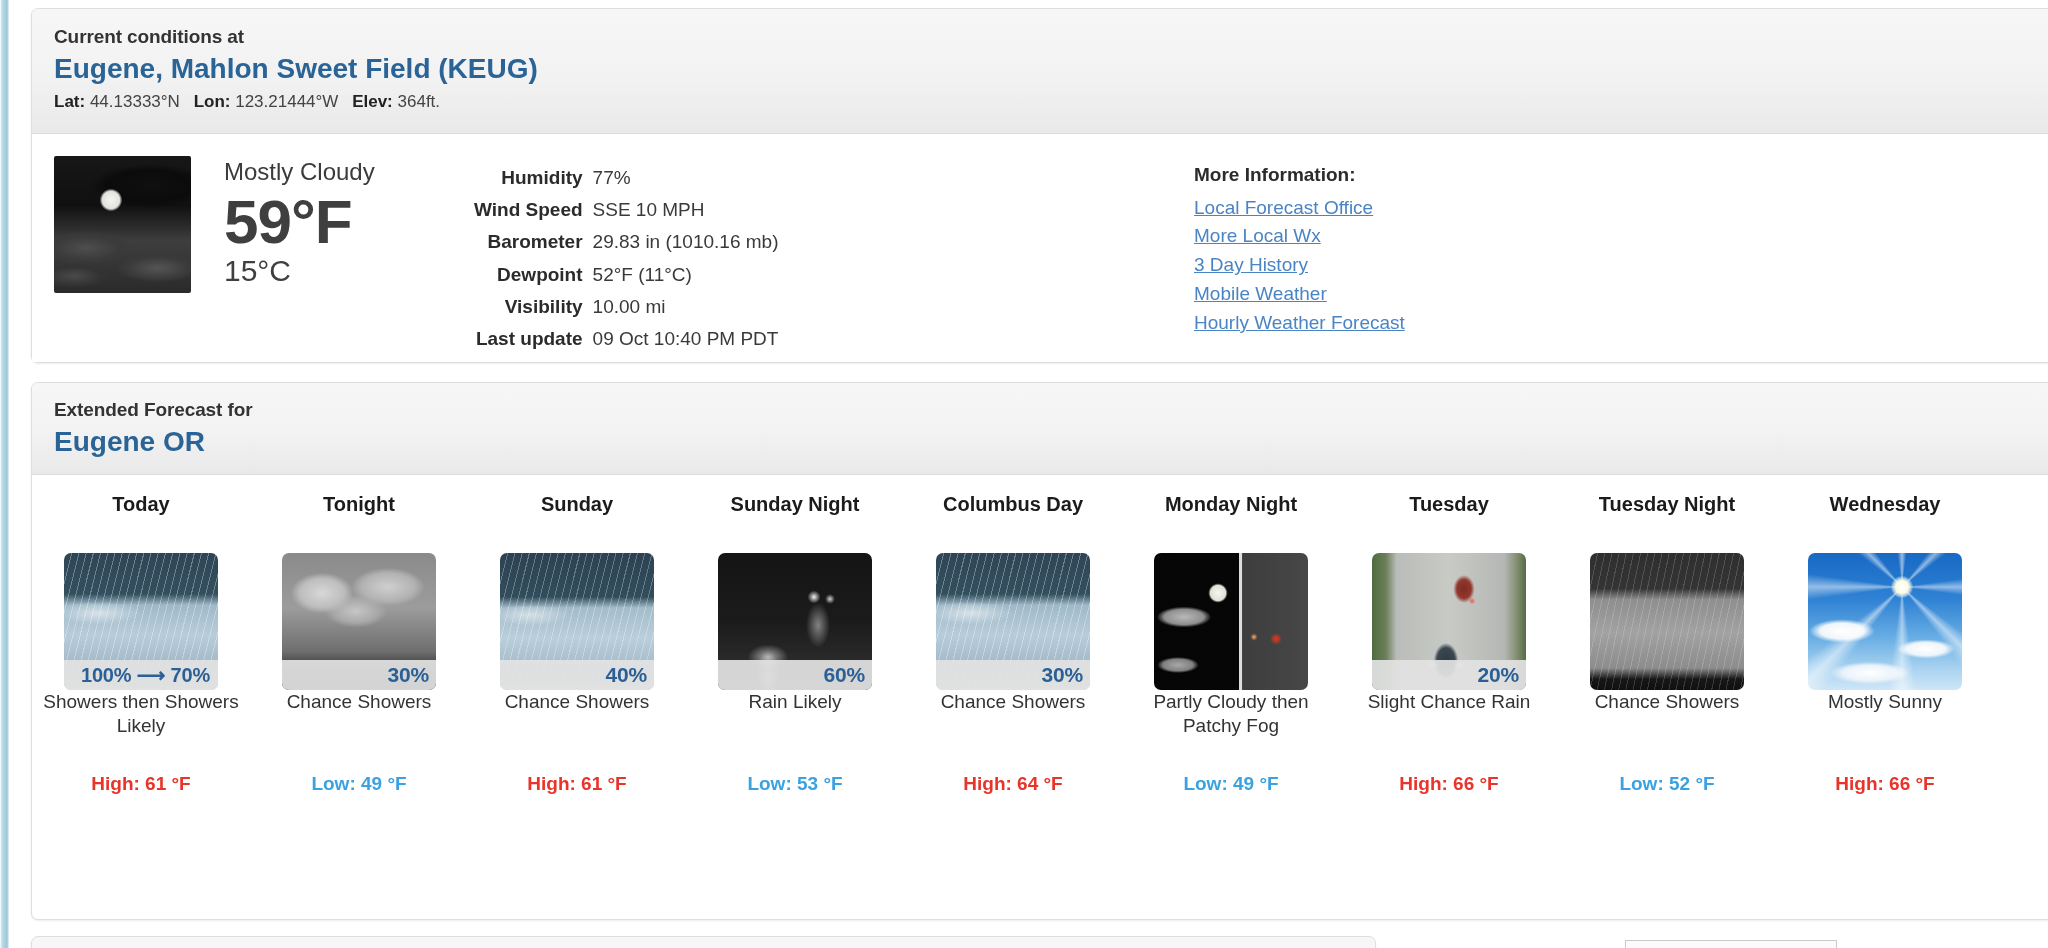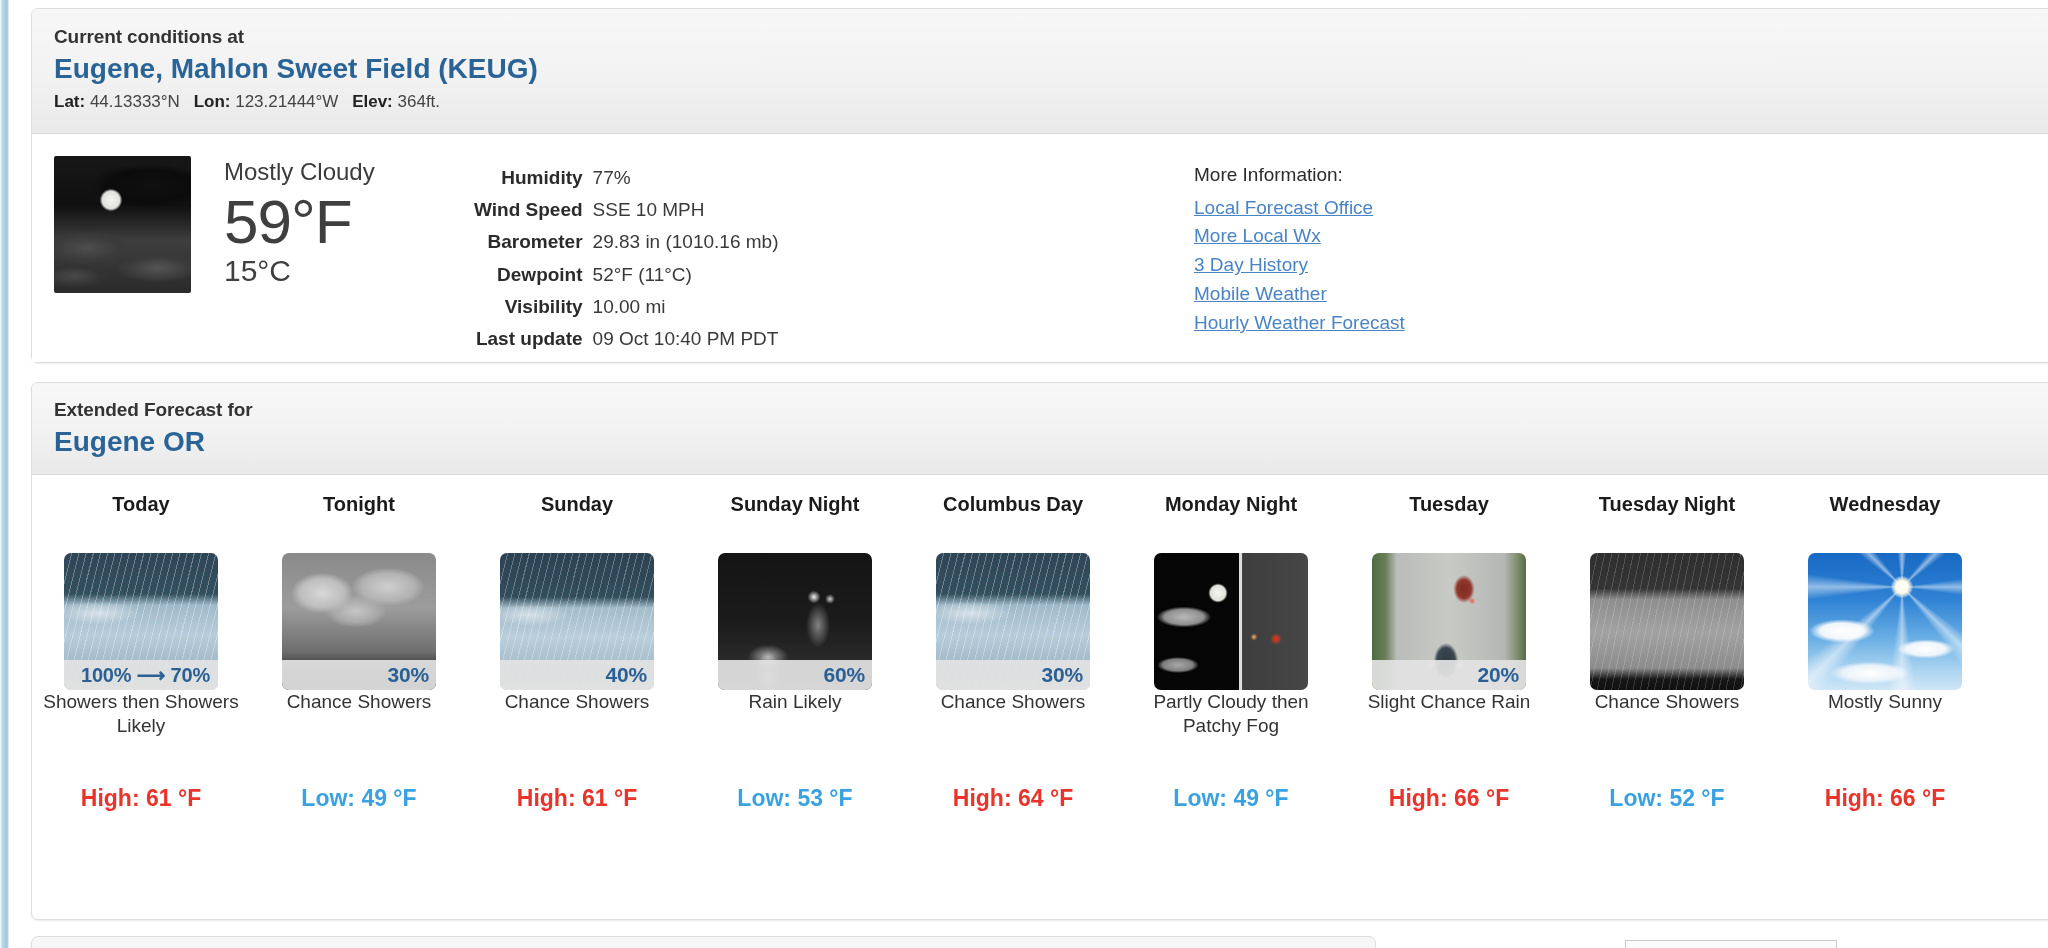--- a/index.html
+++ b/index.html
@@ -128,21 +128,21 @@
     width: 250px;
     padding-top: 2px;
   }
   .cc-cond {
     font-size: 24px;
     color: #3b3b3b;
     line-height: 1.15;
   }
   .cc-tempF {
     font-size: 62px;
-    font-weight: normal;
+    font-weight: bold;
     color: #3f3f3f;
     line-height: 1.02;
     margin-top: 4px;
     letter-spacing: -1px;
   }
   .cc-tempC {
     font-size: 30px;
     color: #3f3f3f;
     line-height: 1.1;
     margin-top: 1px;
@@ -170,21 +170,21 @@
   }
   table.cc-table td.v { text-align: left; white-space: nowrap; color: #3a3a3a; }
 
   .cc-col-more {
     flex: 0 0 auto;
     width: 420px;
     padding-top: 6px;
   }
   .more-title {
     font-size: 19px;
-    font-weight: normal;
+    font-weight: bold;
     color: #2b2b2b;
     margin-bottom: 5px;
     line-height: 1.4;
   }
   a.more-link {
     display: block;
     font-size: 19px;
     color: #4a84c4;
     text-decoration: underline;
     line-height: 1.52;
@@ -248,22 +248,22 @@
   }
   .pop.wide { text-align: center; padding-right: 0; font-size: 20px; }
 
   .fc-desc {
     font-size: 19px;
     color: #333333;
     line-height: 1.25;
     min-height: 74px;
   }
   .fc-temp {
-    margin-top: 20px;
-    font-size: 23px;
+    margin-top: 8px;
+    font-size: 19px;
     font-weight: bold;
     line-height: 1.3;
   }
   .fc-temp.high { color: #e8342a; }
   .fc-temp.low  { color: #3aa2e2; }
 
   
   .art-rain-day {
     background:
       repeating-linear-gradient(104deg, rgba(255,255,255,0.30) 0px, rgba(255,255,255,0.30) 1px, rgba(255,255,255,0) 1px, rgba(255,255,255,0) 7px),

